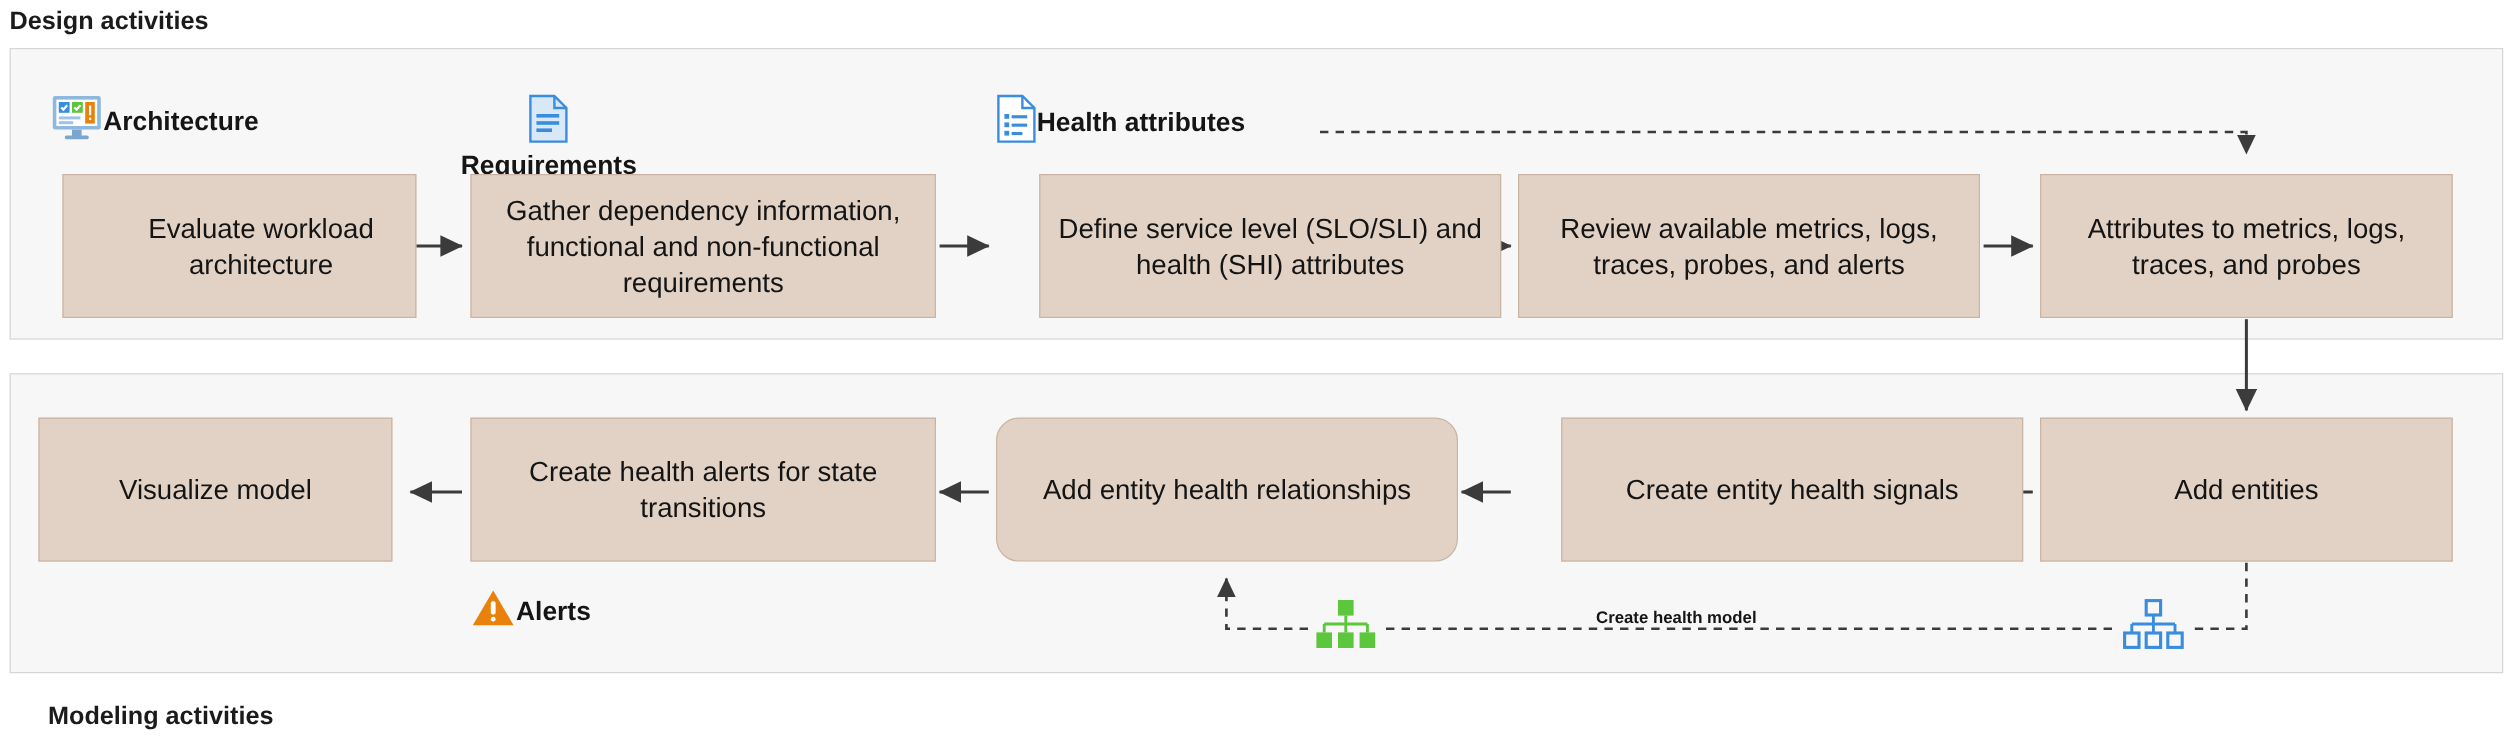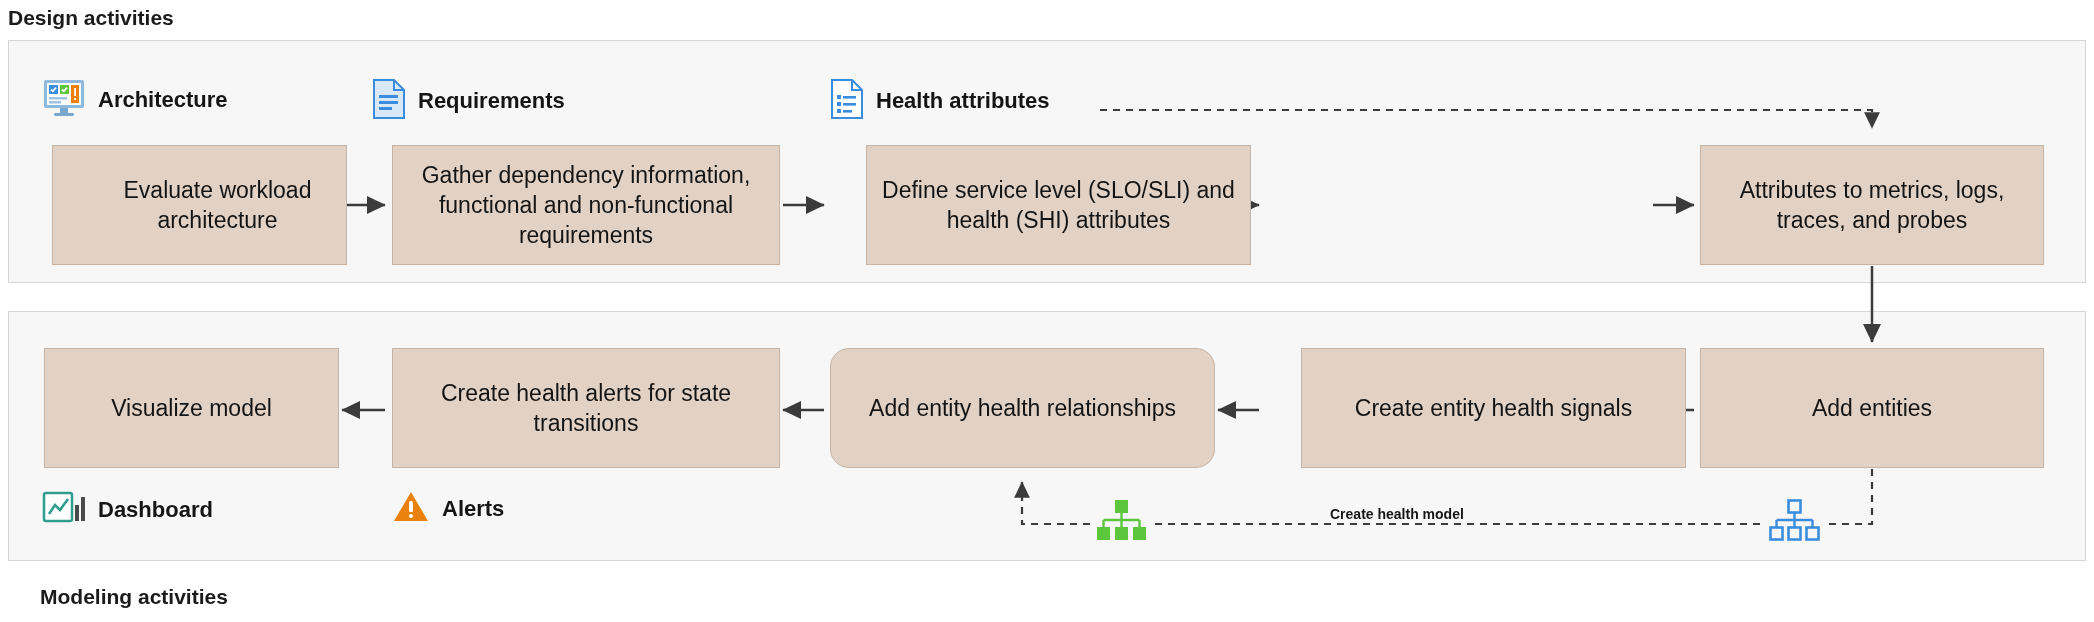--- a/index.html
+++ b/index.html
@@ -59,41 +59,40 @@
   }
 
   
   #box-evaluate     { left: 52px;   top: 145px; width: 295px; height: 120px; padding-left: 48px; }
   #box-gather       { left: 392px;  top: 145px; width: 388px; height: 120px; }
   #box-define       { left: 866px;  top: 145px; width: 385px; height: 120px; }
   #box-review       { left: 1265px; top: 145px; width: 385px; height: 120px; }
   #box-attributes   { left: 1700px; top: 145px; width: 344px; height: 120px; }
 
   
-  #box-visualize    { left: 44px;   top: 348px; width: 295px; height: 120px; }
+  #box-visualize    { left: 32px;   top: 348px; width: 295px; height: 120px; }
   #box-alerts-state { left: 392px;  top: 348px; width: 388px; height: 120px; }
   #box-entity-rel   { left: 830px;  top: 348px; width: 385px; height: 120px; border-radius: 19px; }
   #box-entity-sig   { left: 1265px; top: 348px; width: 385px; height: 120px; margin-left: 36px; }
   #box-add-entities { left: 1700px; top: 348px; width: 344px; height: 120px; }
 
   
   .label-group {
     position: absolute;
     display: flex;
     align-items: center;
-    gap: 12px;
     white-space: nowrap;
   }
   .label-group .label-text {
     font-size: 22px;
     font-weight: bold;
     color: #151515;
   }
   #label-architecture { left: 42px; top: 78px; }
-  #label-requirements { left: 372px; top: 78px; }
+  #label-requirements { left: 384px; top: 78px; flex-direction: column; }
   #label-health-attrs { left: 830px; top: 78px; }
   #label-dashboard    { left: 42px;  top: 490px; }
   #label-alerts       { left: 392px; top: 490px; }
   #label-create-model { left: 1330px; top: 506px; }
   #label-create-model .label-text { font-size: 14px; }
 
   
   .icon { display: block; }
 
   
@@ -191,39 +190,29 @@
         <rect x="7" y="31" width="4" height="4" fill="#3a8dde"></rect>
         <rect x="13" y="32" width="9" height="2.6" fill="#3a8dde"></rect>
       </svg>
     </span>
     <span class="label-text">Health attributes</span>
   </div>
 
   <div class="box" id="box-evaluate">Evaluate workload architecture</div>
   <div class="box" id="box-gather">Gather dependency information, functional and non-functional requirements</div>
   <div class="box" id="box-define">Define service level (SLO/SLI) and health (SHI) attributes</div>
+  <div class="box" id="box-review">Review available metrics, logs, traces, probes, and alerts</div>
   <div class="box" id="box-attributes">Attributes to metrics, logs, traces, and probes</div>
 
   <div class="box" id="box-visualize">Visualize model</div>
   <div class="box" id="box-alerts-state">Create health alerts for state transitions</div>
   <div class="box" id="box-entity-rel">Add entity health relationships</div>
   <div class="box" id="box-entity-sig">Create entity health signals</div>
   <div class="box" id="box-add-entities">Add entities</div>
 
-  <div class="label-group" id="label-dashboard">
-    <span class="icon">
-      <svg width="44" height="36" viewBox="0 0 44 36" xmlns="http://www.w3.org/2000/svg">
-        <rect x="2" y="3" width="28" height="28" rx="2" fill="#ffffff" stroke="#2f9e8f" stroke-width="2.5"></rect>
-        <path d="M7,24 L13,15 L18,20 L26,9" fill="none" stroke="#2f9e8f" stroke-width="2.6"></path>
-        <rect x="33" y="15" width="4" height="16" fill="#4a4a4a"></rect>
-        <rect x="39" y="7" width="4" height="24" fill="#4a4a4a"></rect>
-      </svg>
-    </span>
-    <span class="label-text">Dashboard</span>
-  </div>
 
   <div class="label-group" id="label-alerts">
     <span class="icon">
       <svg width="38" height="34" viewBox="0 0 38 34" xmlns="http://www.w3.org/2000/svg">
         <path d="M19,2 L36,31 H2 Z" fill="#e8820c"></path>
         <rect x="17" y="11" width="4" height="11" rx="1.6" fill="#ffffff"></rect>
         <rect x="17" y="24" width="4" height="4" rx="2" fill="#ffffff"></rect>
       </svg>
     </span>
     <span class="label-text">Alerts</span>

